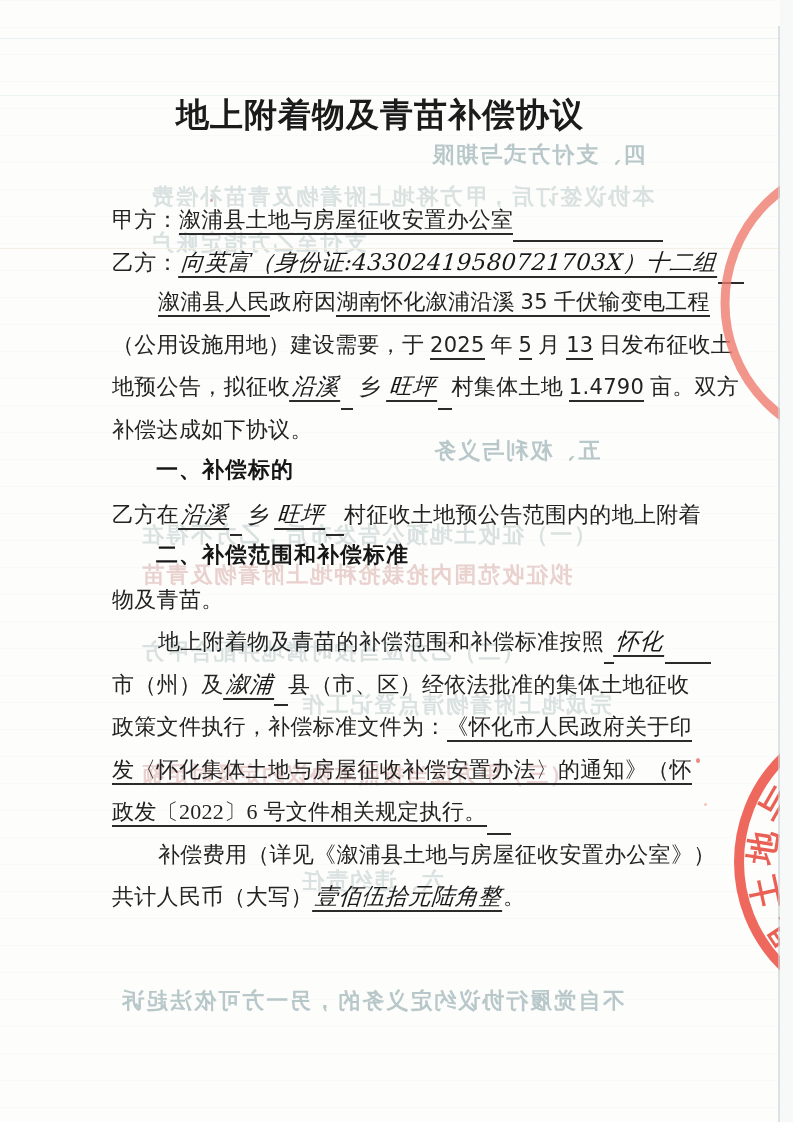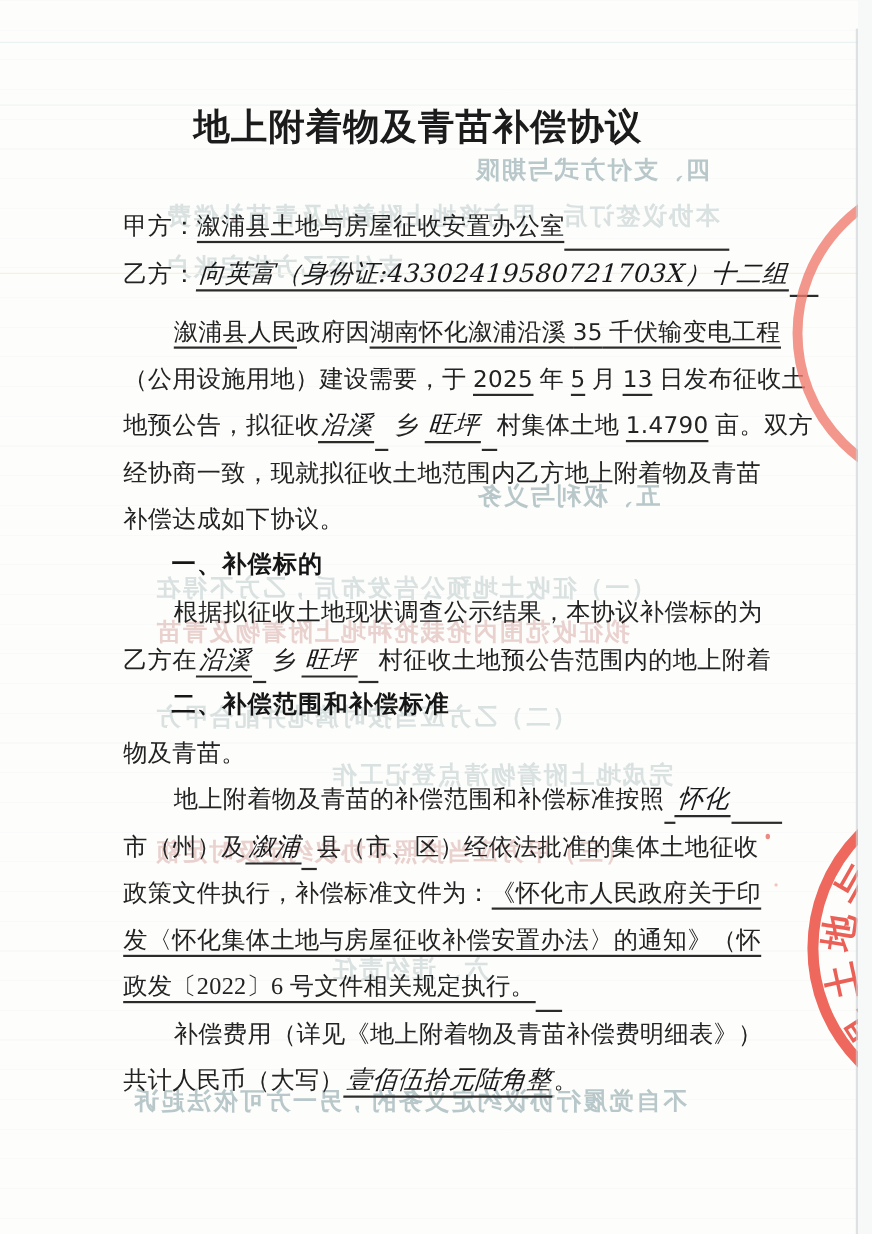--- a/index.html
+++ b/index.html
@@ -16,21 +16,21 @@
   .sl1{top:38px;} .sl2{top:95px;opacity:.8;} .sl3{top:248px;background:#f3efe2;}
   .page-edge{position:absolute;top:26px;bottom:0;left:778px;width:2px;background:#ccd3d6;opacity:.65;}
   .edge-band{position:absolute;top:0;bottom:0;left:780px;right:0;background:#f7f8f8;}
 
   .doc-title{
     position:absolute;top:93px;left:0;width:760px;text-align:center;
     font-family:"Liberation Sans","DejaVu Sans",sans-serif;
     font-size:33px;font-weight:700;letter-spacing:1px;color:#1b1b1c;
   }
 
-  .party-block{position:absolute;left:112px;top:184px;width:582px;}
+  .party-block{position:absolute;left:112px;top:198px;width:582px;}
   .party-block .line{height:43px;line-height:43px;}
   .doc-body{position:absolute;left:112px;top:281px;width:582px;}
   .doc-body .line{height:42.5px;line-height:42.5px;}
 
   .line{white-space:nowrap;font-size:22px;letter-spacing:.3px;}
   .line.indent{padding-left:46px;}
   .line.heading{font-family:Liberation Mono, monospace;font-weight:700;padding-left:44px;letter-spacing:1px;color:#161617;}
   .seg{display:inline;}
   .seg.u{border-bottom:2px solid #2b2b2c;padding-bottom:1px;}
   .seg.blank{display:inline-block;height:1.05em;vertical-align:bottom;}
@@ -87,33 +87,31 @@
 
   <div class="party-block">
       <div class="line"><span class="seg">甲方：</span><span class="seg u">溆浦县土地与房屋征收安置办公室</span><span class="seg u blank" style="width: 150px;"></span></div>
       <div class="line"><span class="seg">乙方：</span><span class="seg u hw">向英富（身份证:43302419580721703X）十二组</span><span class="seg u blank" style="width: 26px;"></span></div>
     </div>
 
   <div class="doc-body">
       <div class="line indent"><span class="seg u">溆浦县人民</span><span class="seg">政府因</span><span class="seg u">湖南怀化溆浦沿溪 </span><span class="seg u num">35</span><span class="seg u"> 千伏输变电工程</span></div>
       <div class="line"><span class="seg">（公用设施用地）建设需要，于 </span><span class="seg u num">2025</span><span class="seg"> 年 </span><span class="seg u num">5</span><span class="seg"> 月 </span><span class="seg u num">13</span><span class="seg"> 日发布征收土</span></div>
       <div class="line"><span class="seg">地预公告，拟征收</span><span class="seg u hw">沿溪</span><span class="seg u blank" style="width: 12px;"></span><span class="seg"> 乡 </span><span class="seg u hw">旺坪</span><span class="seg u blank" style="width: 14px;"></span><span class="seg">村集体土地 </span><span class="seg u num">1.4790</span><span class="seg"> 亩。双方</span></div>
-      <div class="line"><span class="seg">经协商一致，现就拟征收土地范围内乙方地上附着物及青苗</span></div>
       <div class="line"><span class="seg">补偿达成如下协议。</span></div>
       <div class="line heading"><span class="seg">一、补偿标的</span></div>
-      <div class="line indent"><span class="seg">根据拟征收土地现状调查公示结果，本协议补偿标的为</span></div>
       <div class="line"><span class="seg">乙方在</span><span class="seg u hw">沿溪</span><span class="seg u blank" style="width: 12px;"></span><span class="seg"> 乡 </span><span class="seg u hw">旺坪</span><span class="seg u blank" style="width: 18px;"></span><span class="seg">村征收土地预公告范围内的地上附着</span></div>
       <div class="line heading"><span class="seg">二、补偿范围和补偿标准</span></div>
       <div class="line"><span class="seg">物及青苗。</span></div>
       <div class="line indent"><span class="seg">地上附着物及青苗的补偿范围和补偿标准按照</span><span class="seg u blank" style="width: 10px;"></span><span class="seg u hw">怀化</span><span class="seg u blank" style="width: 46px;"></span></div>
       <div class="line"><span class="seg">市（州）及</span><span class="seg u hw">溆浦</span><span class="seg u blank" style="width: 14px;"></span><span class="seg">县（市、区）经依法批准的集体土地征收</span></div>
       <div class="line"><span class="seg">政策文件执行，补偿标准文件为：</span><span class="seg u">《怀化市人民政府关于印</span></div>
       <div class="line"><span class="seg u">发〈怀化集体土地与房屋征收补偿安置办法〉的通知》（怀</span></div>
       <div class="line"><span class="seg u">政发〔2022〕6 号文件相关规定执行。</span><span class="seg u blank" style="width: 24px;"></span></div>
-      <div class="line indent"><span class="seg">补偿费用（详见《地上附着物及青苗补偿费明细表》）</span></div>
+      <div class="line indent"><span class="seg">补偿费用（详见《溆浦县土地与房屋征收安置办公室》）</span></div>
       <div class="line"><span class="seg">共计人民币（大写）</span><span class="seg u hw">壹佰伍拾元陆角整</span><span class="seg">。</span></div>
     </div>
 
   <svg class="stamp stamp-upper" width="300" height="310" viewBox="0 0 300 310">
     <defs>
       <path id="ringU" d="M152,45 a110,110 0 1,1 -0.2,0"></path>
     </defs>
     <g transform="translate(300,0) scale(-1,1)">
       <circle cx="152" cy="155" r="141" fill="none" stroke="#f0796c" stroke-width="9"></circle>
       <text font-size="31" font-weight="700" fill="#ef7064" font-family="Liberation Sans, DejaVu Sans, sans-serif" letter-spacing="7">

